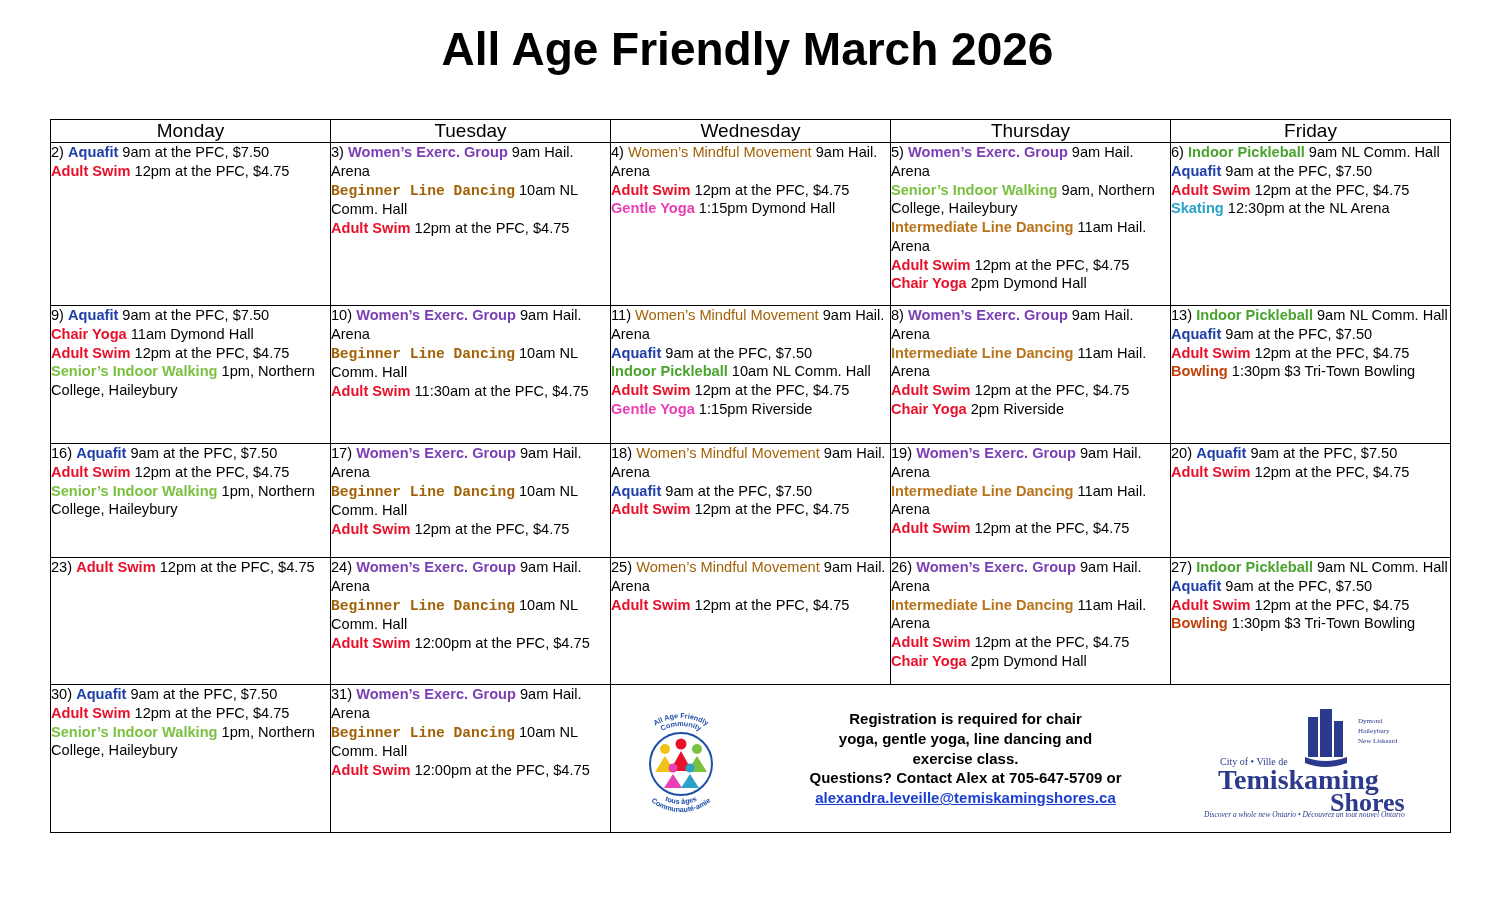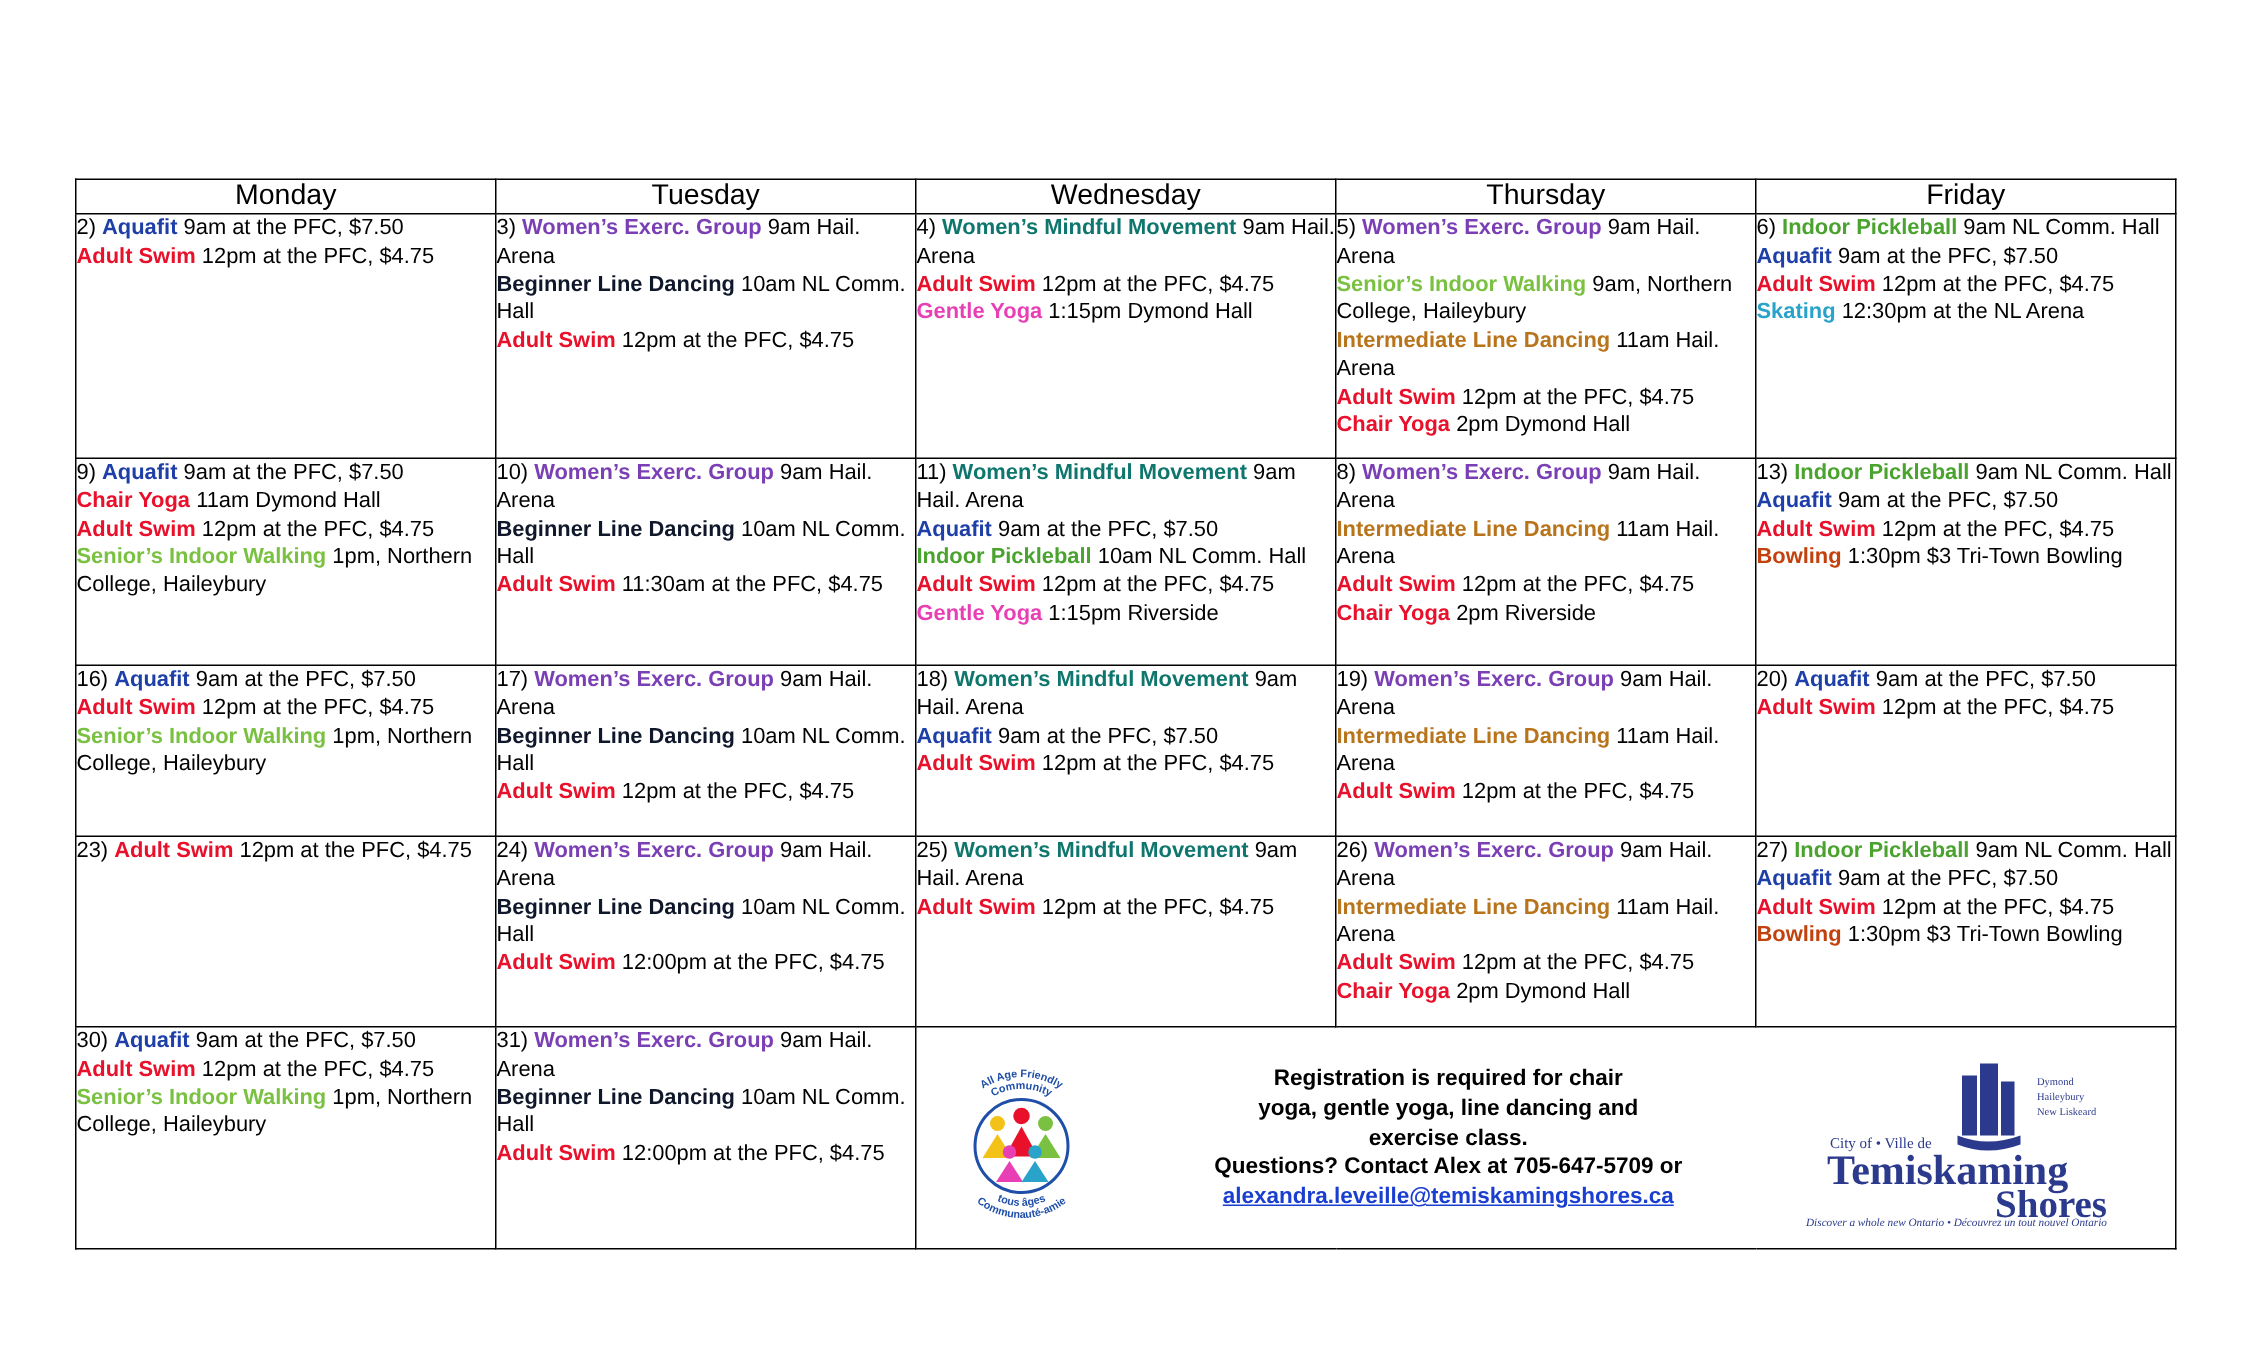--- a/index.html
+++ b/index.html
@@ -50,23 +50,23 @@
   .r5 td{height:147px;}
 
   .ev{margin:0;}
   .num{color:#000;font-weight:normal;}
   .plain{color:#000;font-weight:normal;}
 
   
   .c-aquafit{color:#1f3fa8;font-weight:bold;}
   .c-adultswim{color:#e8102a;font-weight:bold;}
   .c-womens{color:#7b3fb5;font-weight:bold;}
-  .c-linebeg{color:#0f172a;font-weight:bold;}
+  .c-linebeg{color:#a16207;font-weight:bold;font-family:Liberation Mono, monospace;}
   .c-lineint{color:#b8741a;font-weight:bold;}
-  .c-mindful{color:#0f766e;font-weight:bold;}
+  .c-mindful{color:#a16207;font-weight:normal;}
   .c-gentle{color:#e83fb5;font-weight:bold;}
   .c-senior{color:#7ac142;font-weight:bold;}
   .c-chair{color:#e8102a;font-weight:bold;}
   .c-pickle{color:#4aa32e;font-weight:bold;}
   .c-skating{color:#29a3c9;font-weight:bold;text-align:right;}
   .c-bowling{color:#c2410c;font-weight:bold;}
 
   
   td.footer{padding:0;}
   .footwrap{
@@ -95,20 +95,21 @@
   .ts-city{font-size:10px;fill:#2b3a8c;font-family:"Liberation Serif",serif;}
   .ts-main{font-family:"Liberation Serif",serif;font-weight:bold;fill:#2b3a8c;}
   .ts-tag{font-size:7px;fill:#2b3a8c;font-family:"Liberation Serif",serif;}
   .ts-small{font-size:7.5px;fill:#2b3a8c;font-family:"Liberation Serif",serif;font-style:italic;}
 </style>
 </head>
 <body>
 
 <div id="page">
 
+  <div class="title">All Age Friendly March 2026</div>
 
   <table class="cal">
     <thead>
       <tr>
         <th class="dayhead" style="width:279px">Monday</th>
         <th class="dayhead" style="width:279px">Tuesday</th>
         <th class="dayhead" style="width:279px">Wednesday</th>
         <th class="dayhead" style="width:279px">Thursday</th>
         <th class="dayhead" style="width:279px">Friday</th>
       </tr>

